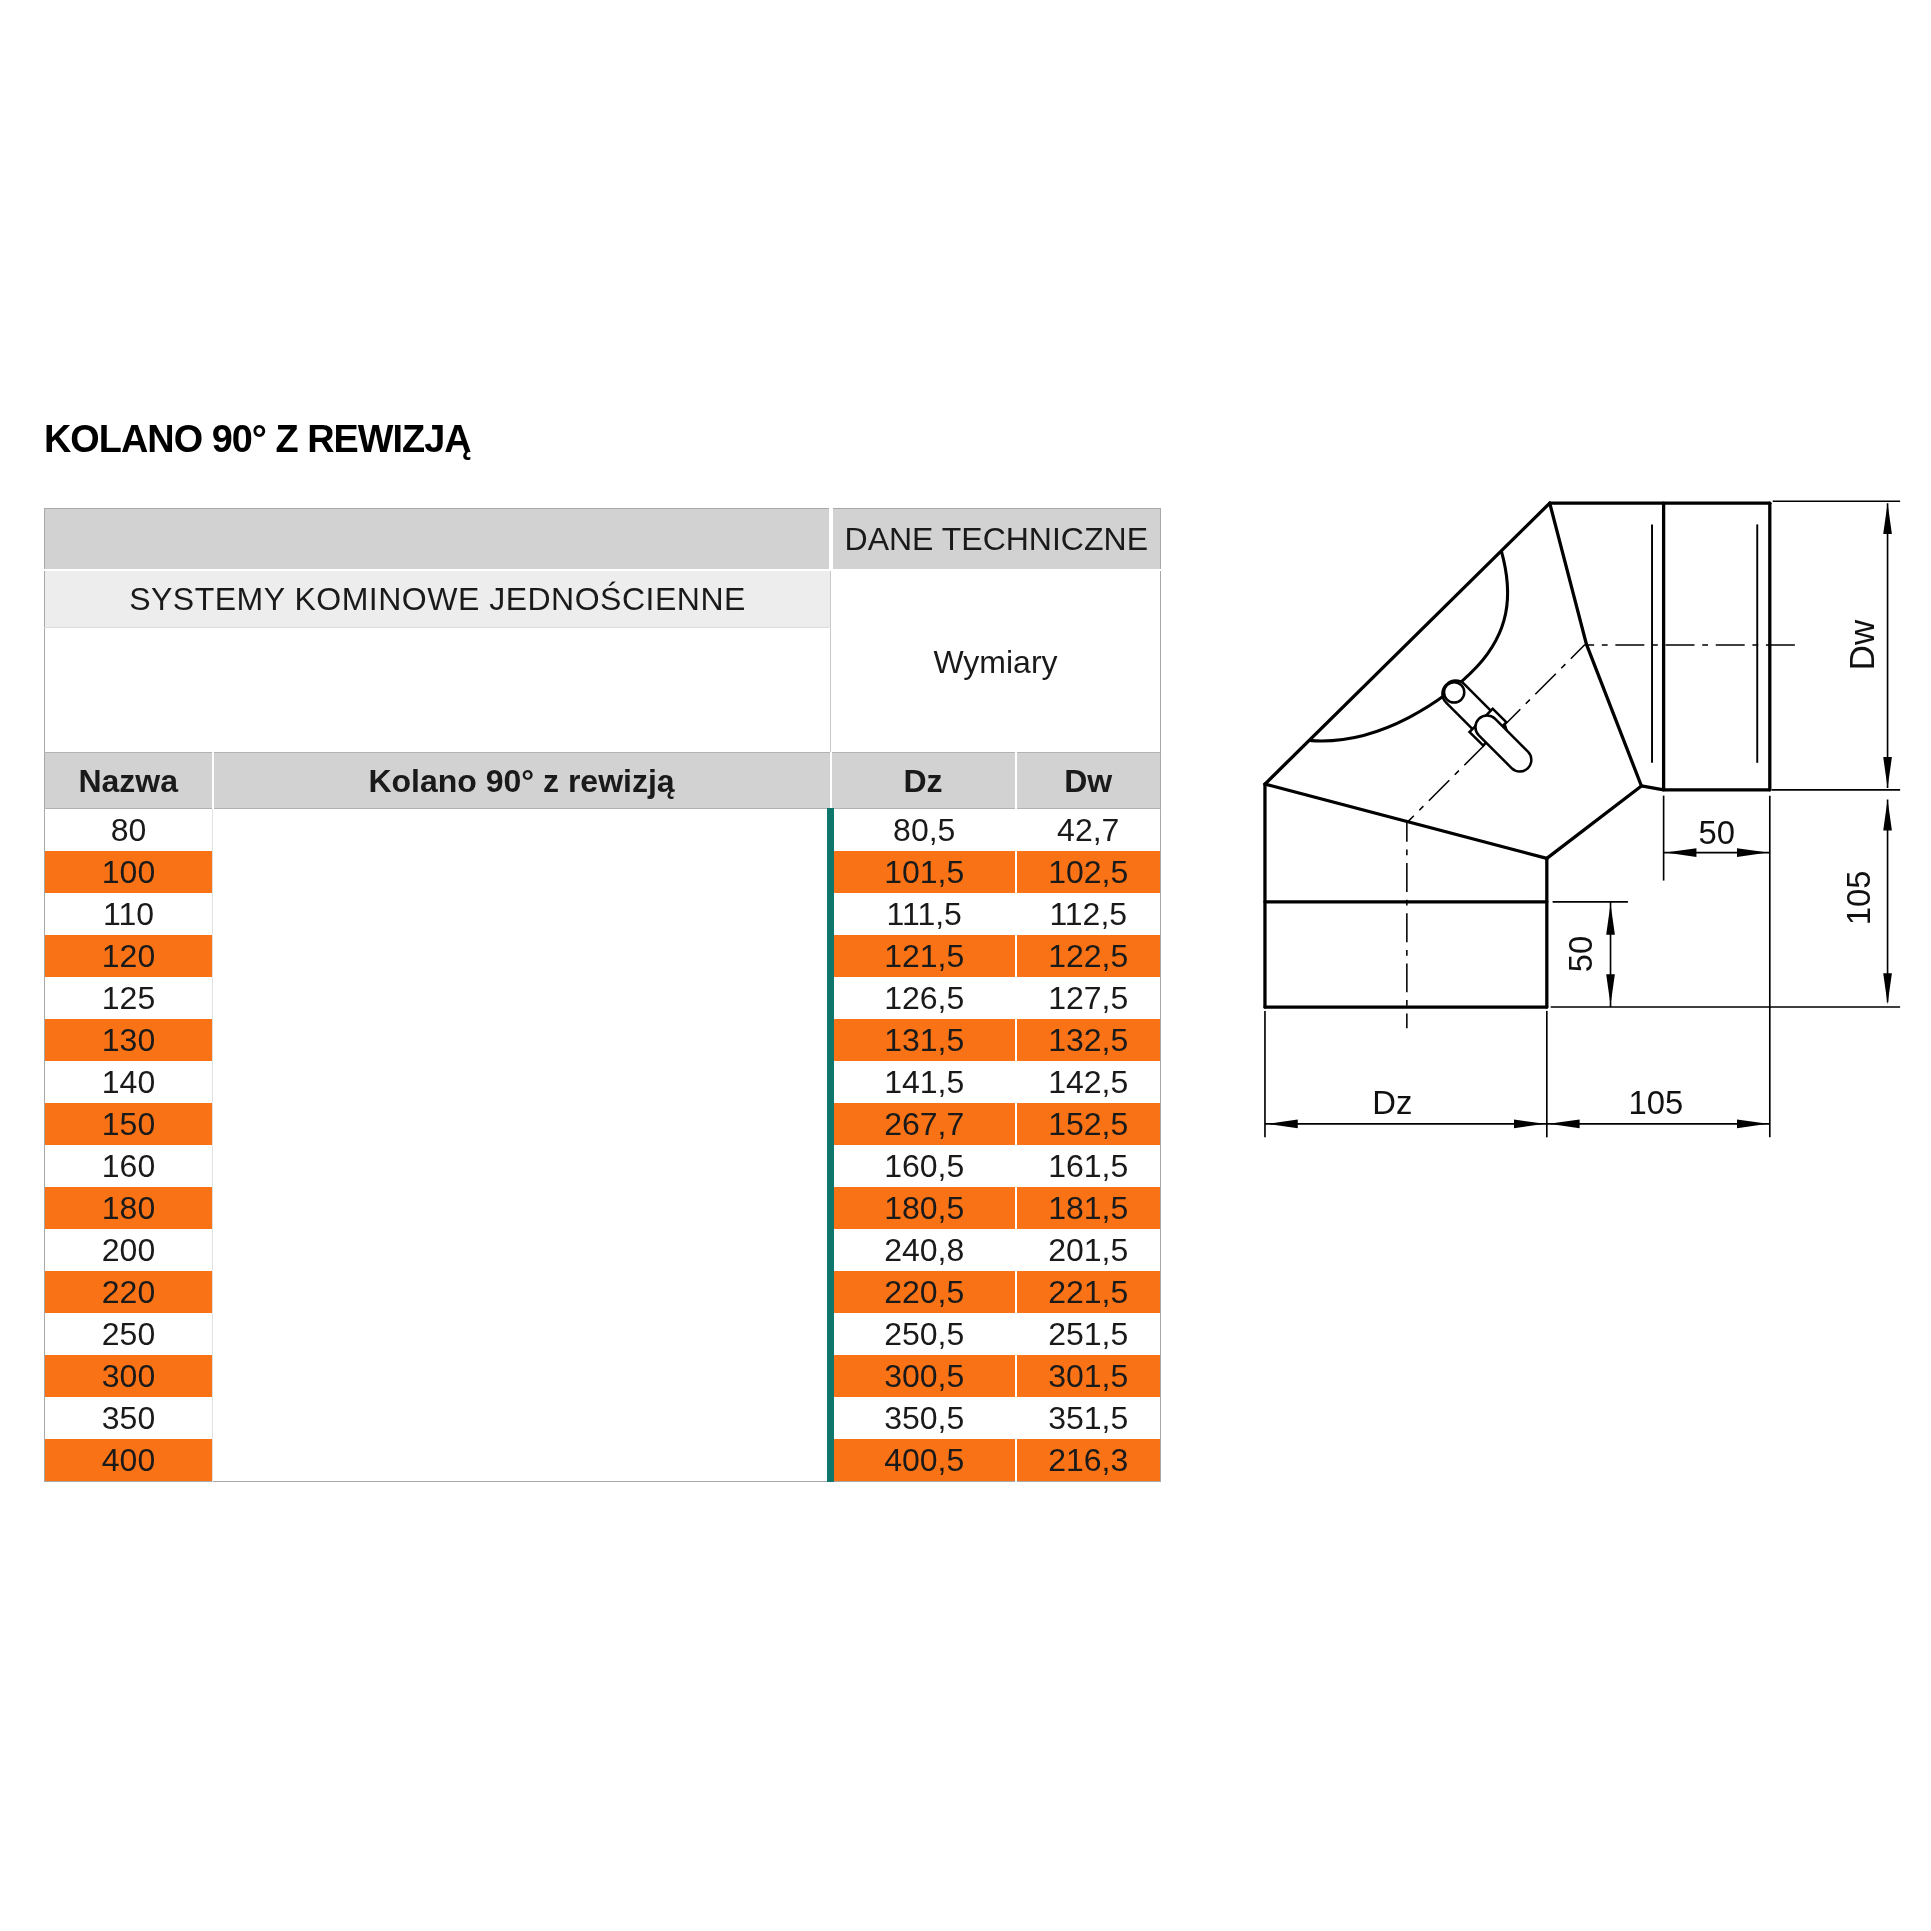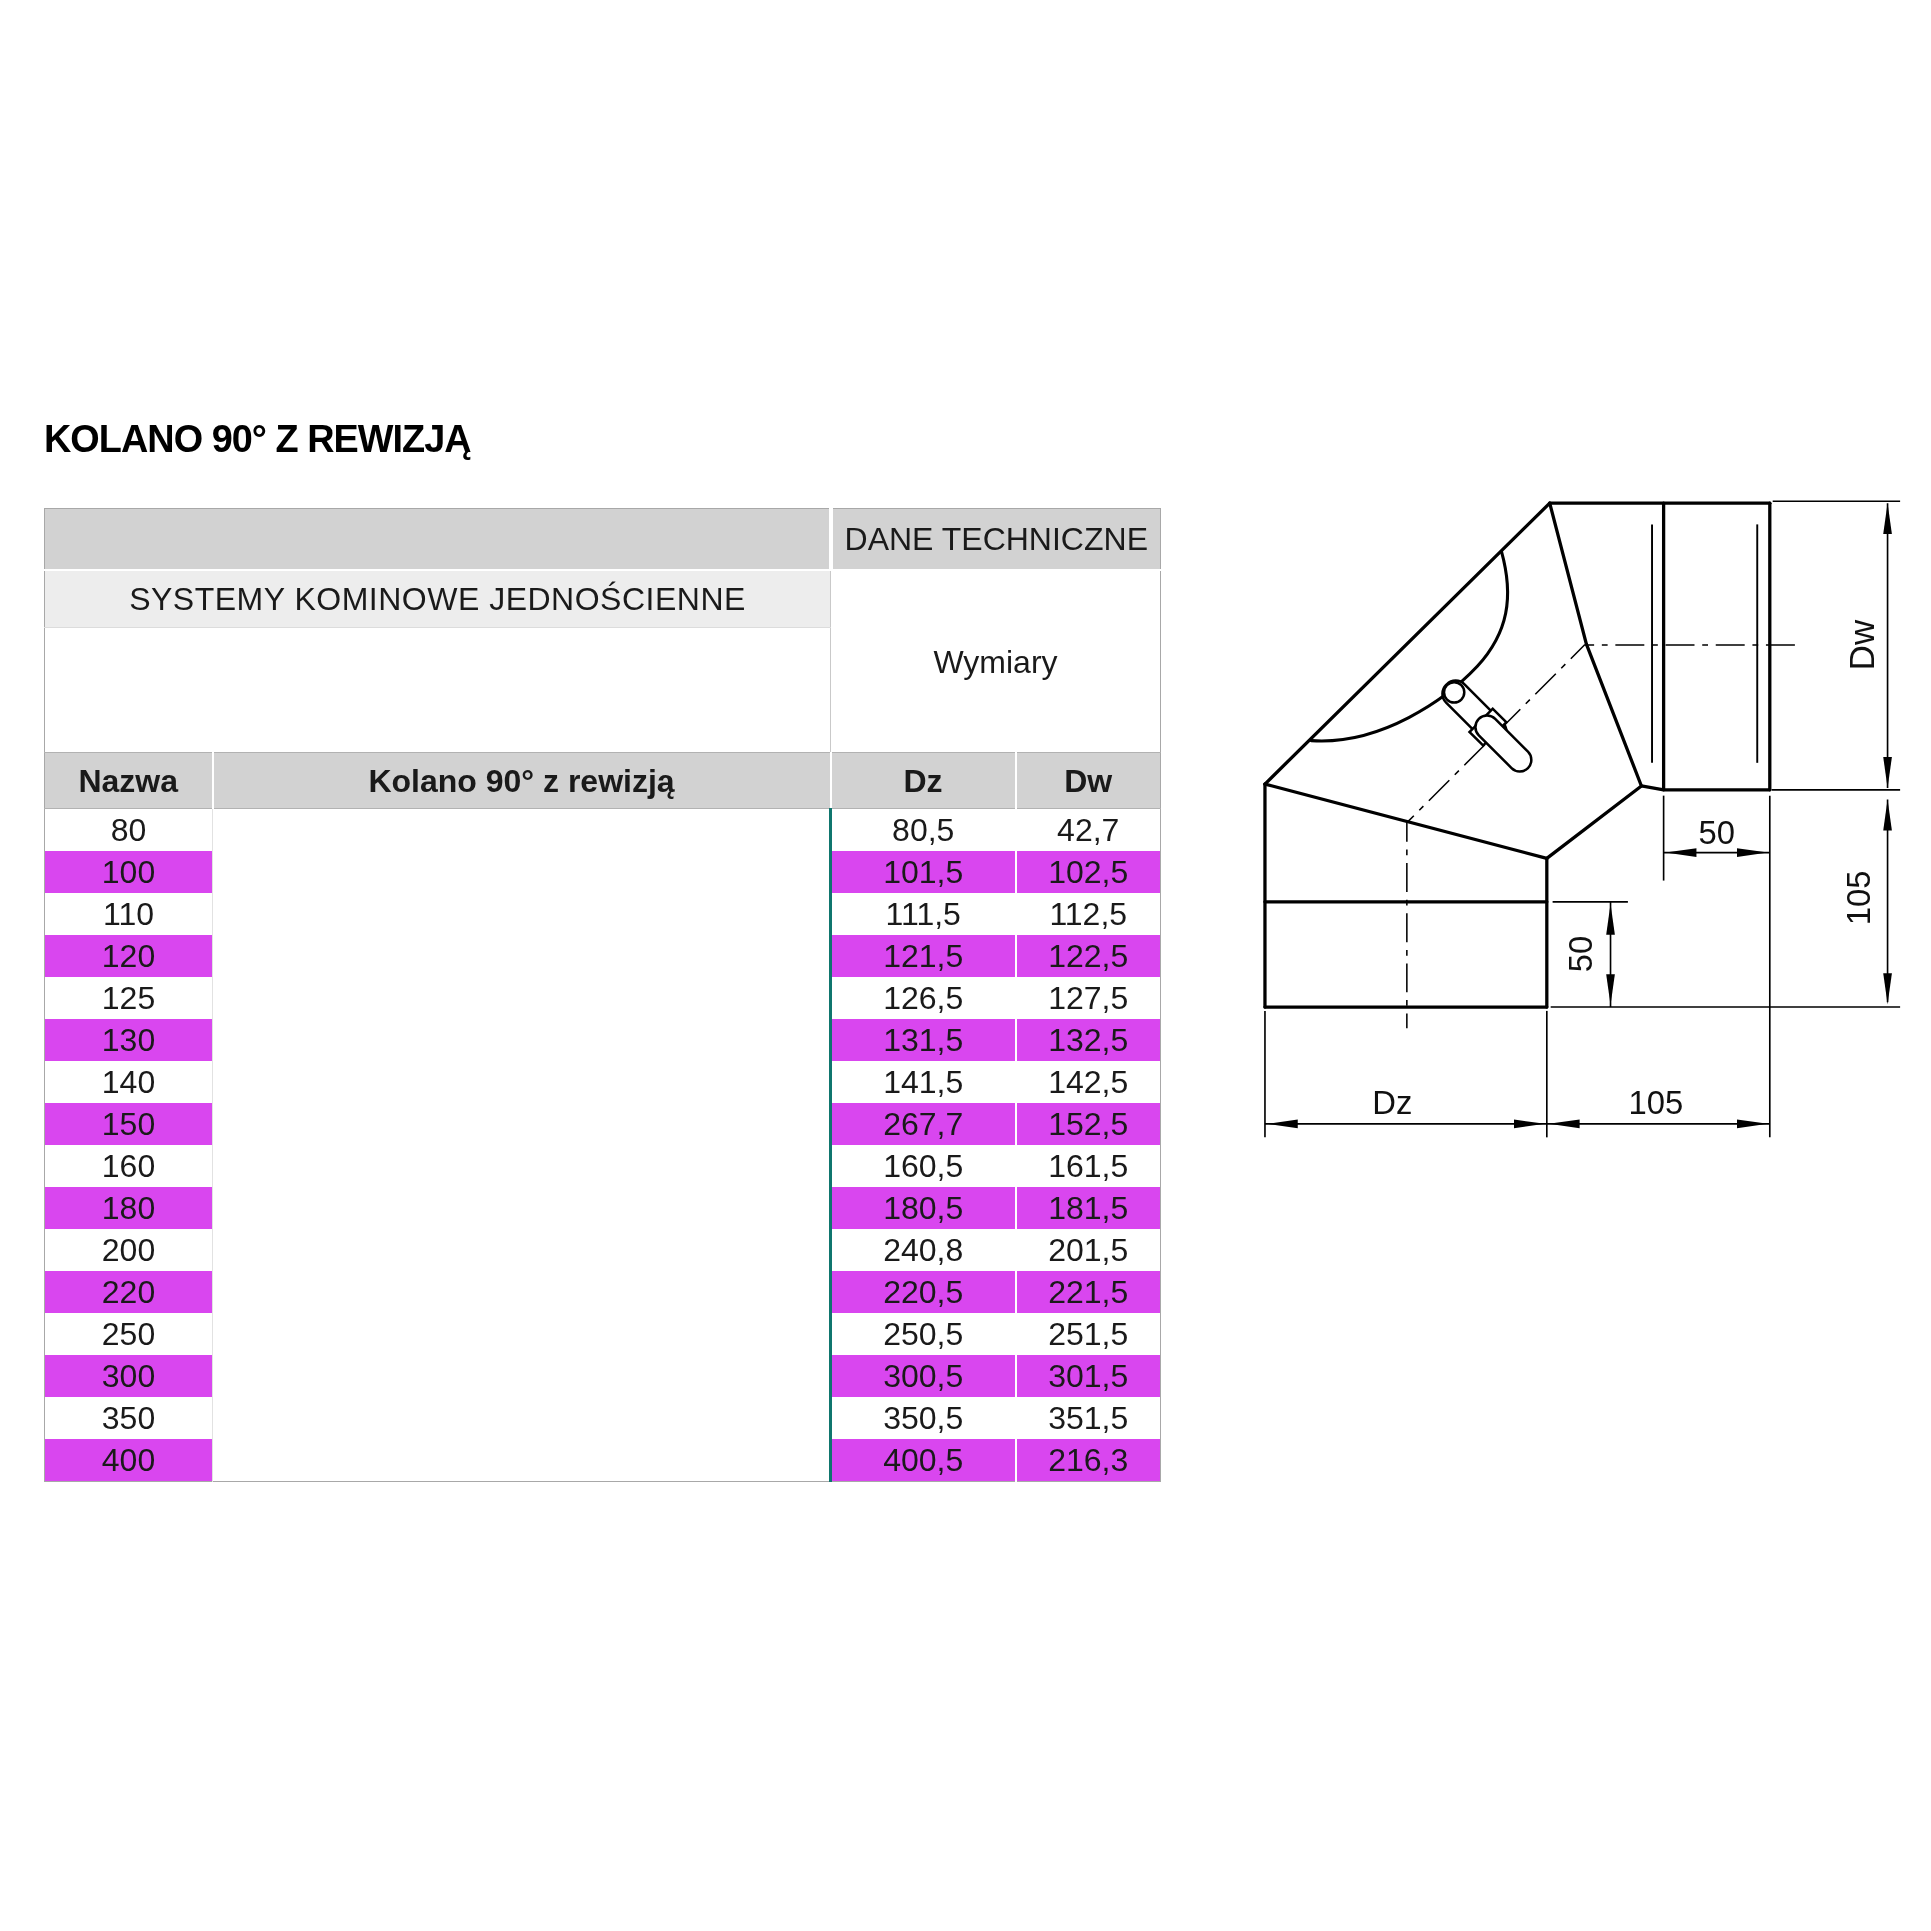--- a/index.html
+++ b/index.html
@@ -32,23 +32,23 @@
   td.wymiary{background:#fff;border-left:1px solid #c9c9c9;}
   td.spacer-row{height:124px;background:#fff;}
   tr.colhdr td{
     height:55px;background:#d2d2d2;
     border-top:1px solid #b2b2b2;border-bottom:1px solid #b2b2b2;font-weight:bold;
   }
   tr.colhdr td + td{border-left:2.9px solid #fff;}
   tr.colhdr td.c-prod{font-weight:bold;}
   tr.data-tr td{height:42px;background:#fff;}
   tr.data-tr td.c-name{border-right:1px solid #e2e2e2;}
-  tr.data-tr td.c-dz{border-left:3px solid #0f766e;}
+  tr.data-tr td.c-dz{border-left:7px solid #0f766e;}
   tr.data-tr td.c-dw{border-left:2.9px solid #fff;}
-  tr.data-tr.zebra td.striped{background:#d946ef;}
+  tr.data-tr.zebra td.striped{background:#f97316;}
   
   .drawing{position:absolute;left:1236px;top:473px;}
   .drawing text{
     font-family:"Liberation Sans","DejaVu Sans",sans-serif;
     font-size:34px;fill:#111;
   }
   .ol{stroke:#000;stroke-width:3.4;fill:none;stroke-linejoin:round;stroke-linecap:round;}
   .thin{stroke:#000;stroke-width:2;fill:none;}
   .dim{stroke:#000;stroke-width:1.7;fill:none;}
   .cl{stroke:#000;stroke-width:1.6;fill:none;stroke-dasharray:30 8 6 8;}

